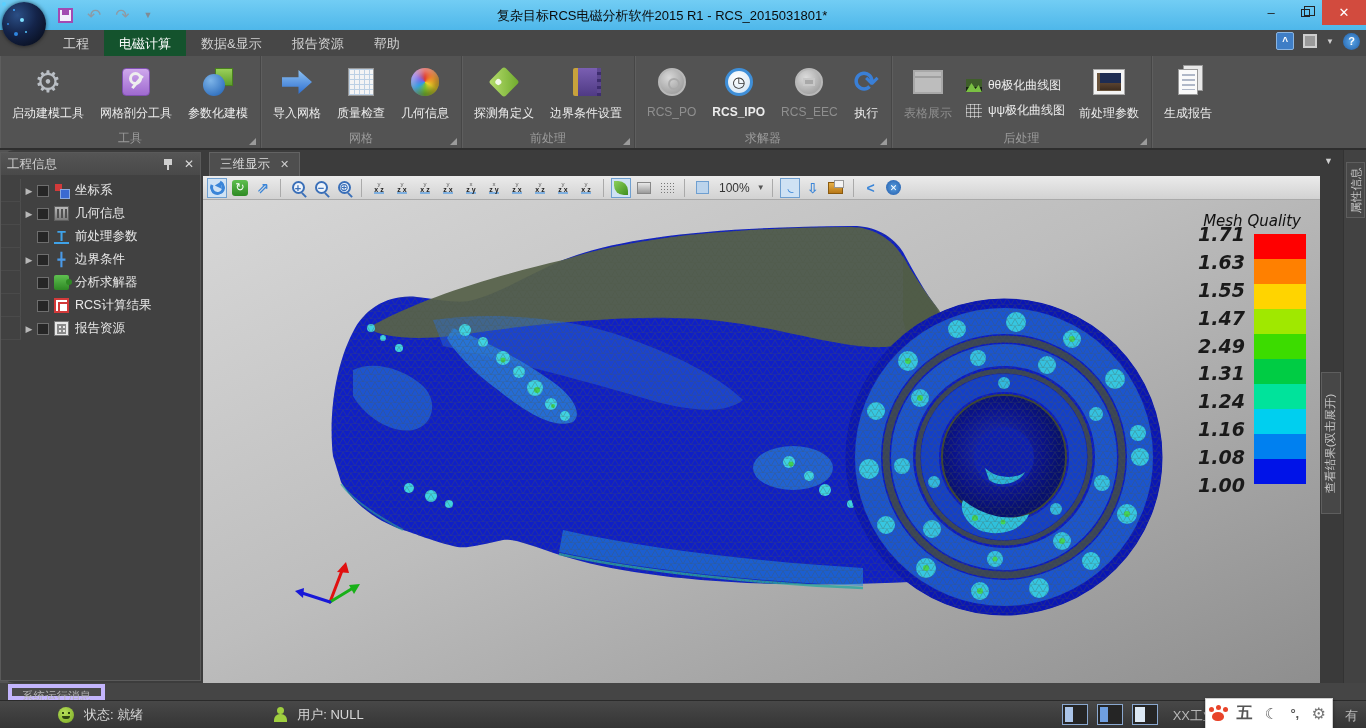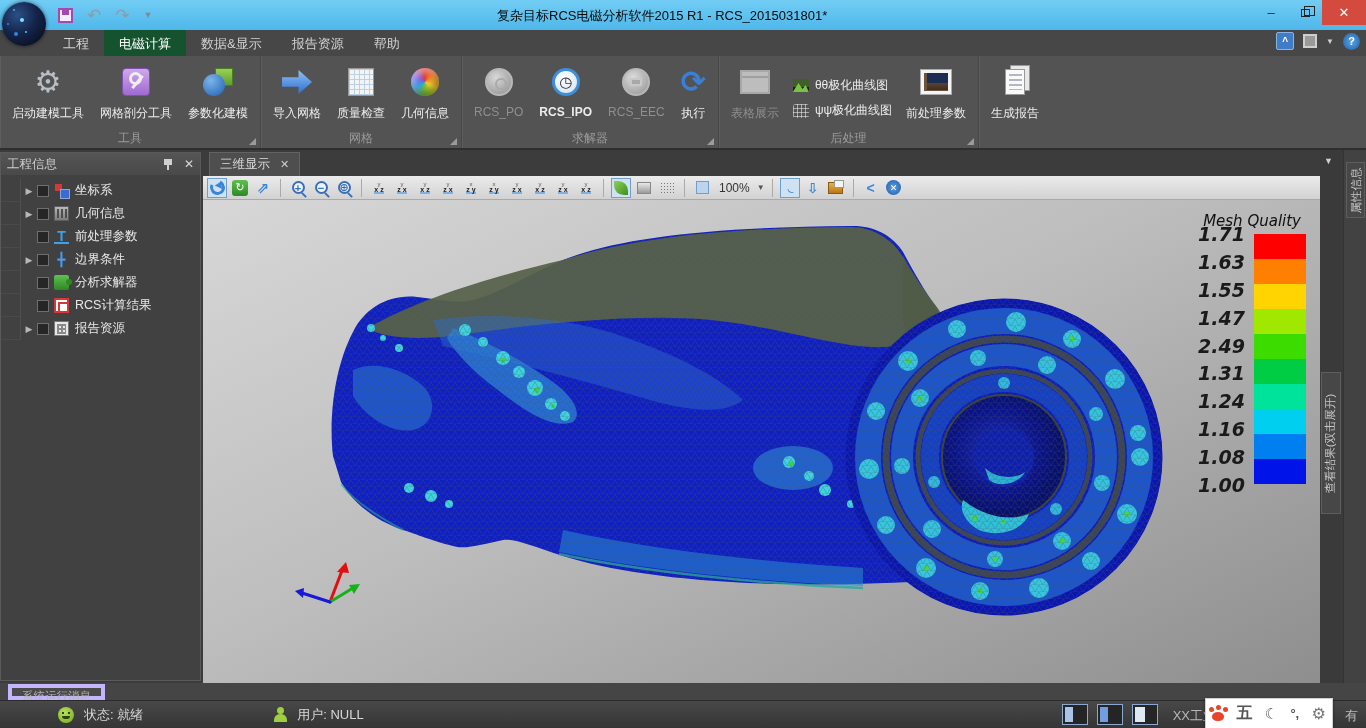--- a/index.html
+++ b/index.html
@@ -96,21 +96,21 @@
   .ic-pic{width:32px;height:26px;background:#f4f4f4;border:1px solid #aaa;padding:3px;}
   .ic-pic i{display:block;width:100%;height:100%;
     background:linear-gradient(180deg,#1d2c52 0 55%,#5a4330 55%,#3a2a1c 100%);
     box-shadow:inset 8px -6px 0 -5px #6a543c;}
   .ic-report{width:20px;height:26px;background:#fafafa;border:1px solid #999;position:relative;
     box-shadow:5px -4px 0 -1px #e8e8e8,5px -4px 0 0 #999;}
   .ic-report:after{content:"";position:absolute;left:3px;top:4px;width:13px;height:16px;
     background:repeating-linear-gradient(#b0b8c8 0 2px,transparent 2px 5px);}
 
   
-  .main{position:absolute;left:0;top:150px;width:1366px;height:533px;background:#3c3c3c;}
+  .main{position:absolute;left:0;top:150px;width:1366px;height:533px;background:#3c3c3c;border-radius:15px;}
 
   
   .lpanel{position:absolute;left:0;top:2px;width:201px;height:529px;background:#414141;border:1px solid #5a5a5a;}
   .lp-head{height:22px;background:linear-gradient(#555,#494949);display:flex;align-items:center;
     padding:0 6px;color:#cfcfcf;font-size:12.5px;}
   .lp-head .sp{flex:1;}
   .pin-ic{width:8px;height:11px;position:relative;margin-right:12px;}
   .pin-ic:before{content:"";position:absolute;left:0;top:0;width:8px;height:6px;background:#cfcfcf;}
   .pin-ic:after{content:"";position:absolute;left:3px;top:6px;width:2px;height:5px;background:#cfcfcf;}
   .lp-close{color:#d8d8d8;font-size:12px;font-weight:bold;}
@@ -307,20 +307,36 @@
       <div class="rbtn">
         <span class="ric">
             <span class="ic-cloud"></span>
           </span>
         <span>几何信息</span>
       </div>
       <div class="gcaption">网格</div>
       <div class="dlaunch"></div>
     </div>
     <div class="rgroup">
+      <div class="rbtn">
+        <span class="ric">
+            <span class="ic-tag"></span>
+          </span>
+        <span>探测角定义</span>
+      </div>
+      <div class="rbtn">
+        <span class="ric">
+            <span class="ic-book"></span>
+          </span>
+        <span>边界条件设置</span>
+      </div>
+      <div class="gcaption">前处理</div>
+      <div class="dlaunch"></div>
+    </div>
+    <div class="rgroup">
       <div class="rbtn disabled">
         <span class="ric">
             <span class="ic-po"></span>
           </span>
         <span>RCS_PO</span>
       </div>
       <div class="rbtn">
         <span class="ric">
             <span class="ic-ipo">◷</span>
           </span>

